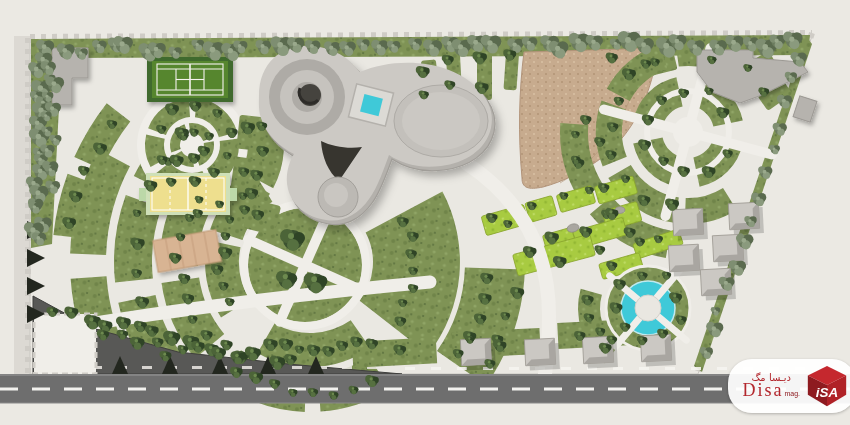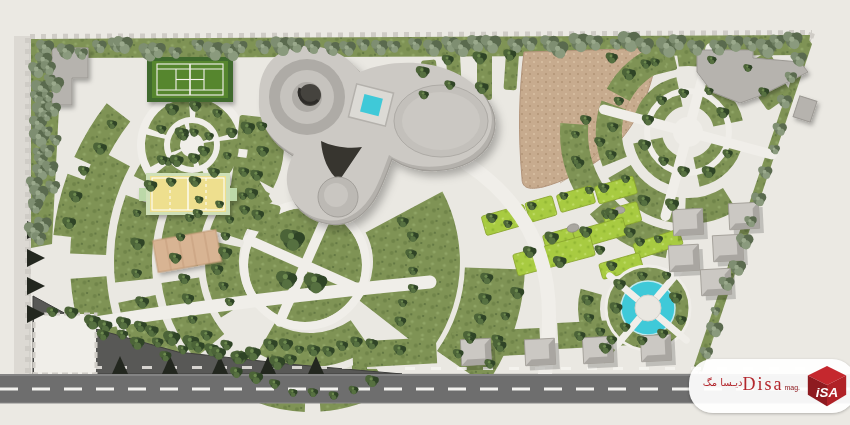--- a/index.html
+++ b/index.html
@@ -7,21 +7,21 @@
   svg{display:block;}
   .lawn{fill:url(#lawnTex);}
   .lime{fill:url(#limeTex);stroke:#8aa52e;stroke-width:.8;}
   .tan{fill:url(#tanTex);stroke:#b2947a;stroke-width:1;}
   .path-stroke{stroke:var(--path,#f0eee9);fill:none;stroke-linecap:round;}
   .bld{fill:#b6b3ae;stroke:#9c9994;stroke-width:1;}
   .bld-top{fill:#ccc9c4;}
   
   .watermark{position:absolute;right:-6px;bottom:12px;display:flex;align-items:center;z-index:5;}
   .wm-pill{display:flex;align-items:center;background:rgba(255,255,255,.93);border-radius:24px;padding:4px 6px 4px 14px;box-shadow:0 1px 3px rgba(0,0,0,.25);}
-  .wm-text{display:flex;flex-direction:row;align-items:flex-start;margin-right:4px;}
+  .wm-text{display:flex;flex-direction:column;align-items:center;margin-right:4px;}
   .wm-arabic{font-family:"DejaVu Sans",sans-serif;font-size:10px;color:var(--brand_red,#b3272d);line-height:11px;}
   .wm-latin{line-height:14px;white-space:nowrap;}
   .wm-brand{font-family:"Liberation Serif",serif;font-size:18px;letter-spacing:2px;color:var(--brand_red,#b3272d);}
   .wm-suffix{font-size:7px;color:#8e1b20;margin-left:1px;}
   .wm-logo{width:46px;height:46px;flex:0 0 auto;}
   .wm-logo-text{fill:#fff;font-family:"Liberation Sans",sans-serif;font-weight:bold;font-style:italic;font-size:14px;text-anchor:middle;}
 </style>
 </head>
 <body>
 

